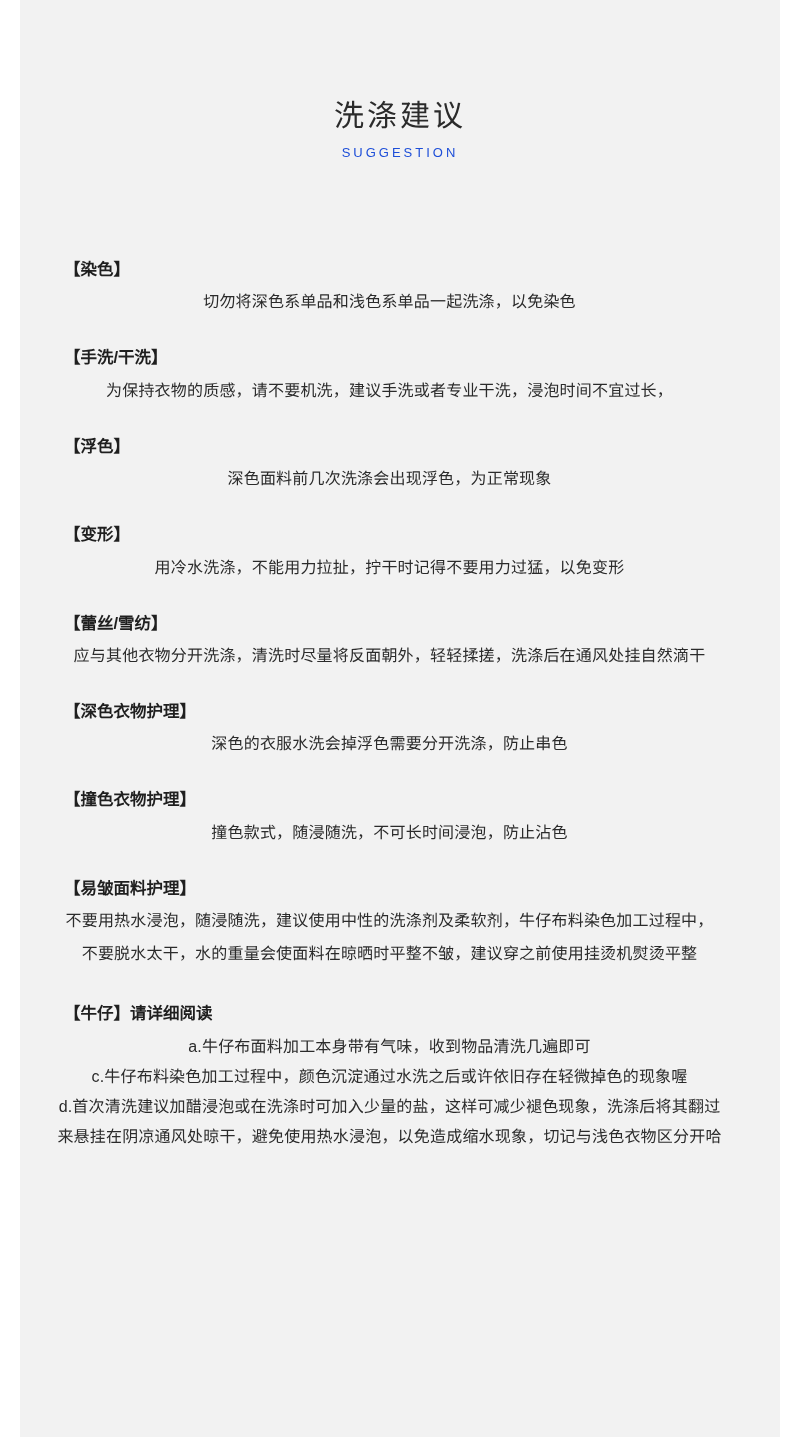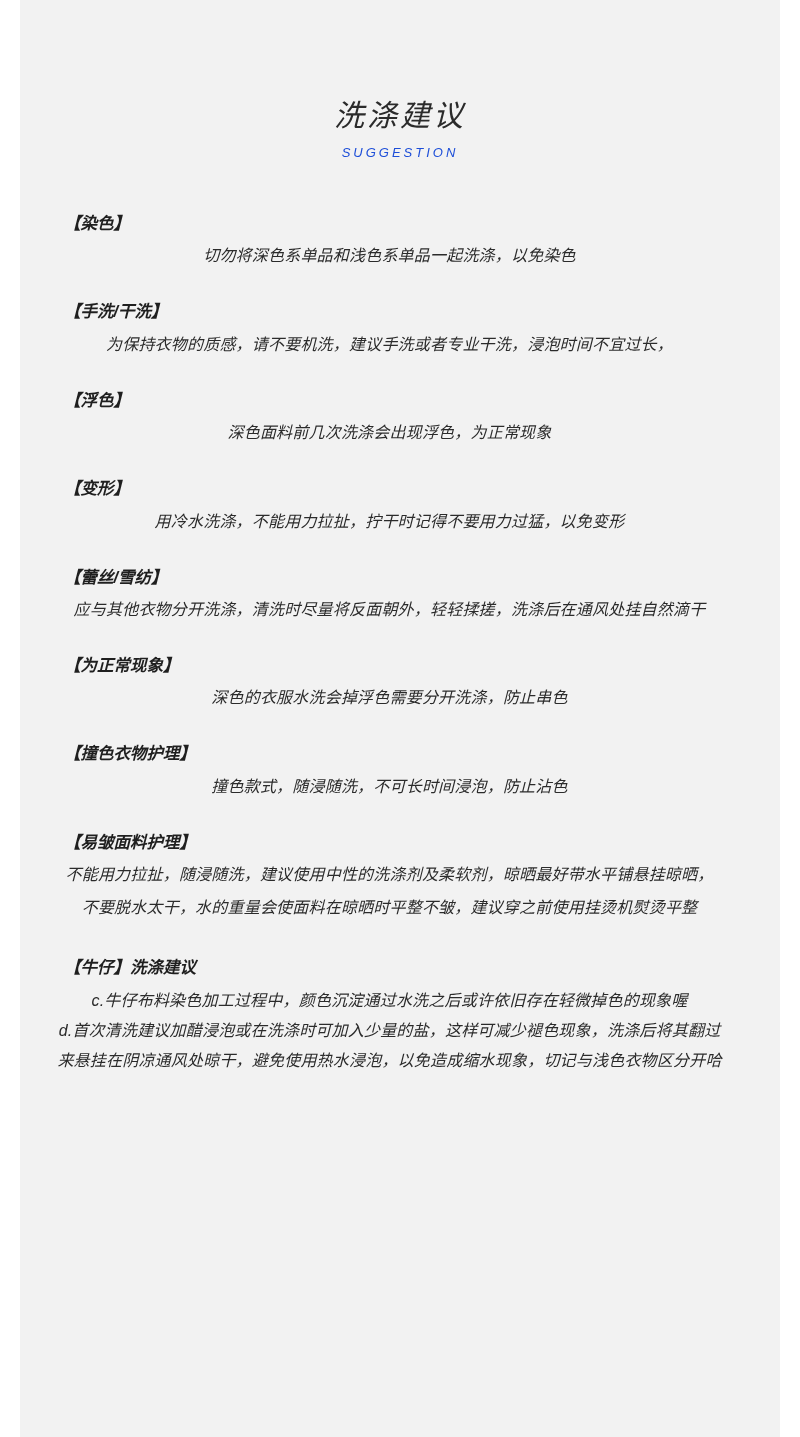--- a/index.html
+++ b/index.html
@@ -11,42 +11,41 @@
     font-family: "Liberation Sans", "DejaVu Sans", sans-serif;
   }
   .page {
     position: relative;
     width: 760px;
     height: 1437px;
     margin: 0 auto;
     background: #f2f2f2;
     box-sizing: border-box;
     overflow: hidden;
-    font-style: italic;
   }
   .header {
     padding-top: 96px;
     text-align: center;
   }
   .header .title {
     font-size: 30px;
     color: #2b2b2b;
     letter-spacing: 3px;
     font-weight: 400;
     line-height: 1.3;
   }
   .header .subtitle {
     margin-top: 10px;
     font-size: 13px;
     color: #1d4ed8;
     letter-spacing: 3px;
     font-weight: 400;
   }
   .content {
-    margin-top: 50px;
+    margin-top: 96px;
     padding: 0 55px 0 34px;
   }
   .section {
     margin-bottom: 28px;
   }
   .section-head {
     font-size: 16.5px;
     color: #1f1f1f;
     font-weight: 700;
     line-height: 1.6;
@@ -110,44 +109,45 @@
     </div>
 
     <div class="section">
       <div class="section-head">【蕾丝/雪纺】</div>
       <div class="section-body">
         <p>应与其他衣物分开洗涤，清洗时尽量将反面朝外，轻轻揉搓，洗涤后在通风处挂自然滴干</p>
       </div>
     </div>
 
     <div class="section">
-      <div class="section-head">【为正常现象】</div>
+      <div class="section-head">【深色衣物护理】</div>
       <div class="section-body">
         <p>深色的衣服水洗会掉浮色需要分开洗涤，防止串色</p>
       </div>
     </div>
 
     <div class="section">
       <div class="section-head">【撞色衣物护理】</div>
       <div class="section-body">
         <p>撞色款式，随浸随洗，不可长时间浸泡，防止沾色</p>
       </div>
     </div>
 
     <div class="section lead-gap">
       <div class="section-head">【易皱面料护理】</div>
       <div class="section-body">
-        <p>不能用力拉扯，随浸随洗，建议使用中性的洗涤剂及柔软剂，晾晒最好带水平铺悬挂晾晒，</p>
+        <p>不要用热水浸泡，随浸随洗，建议使用中性的洗涤剂及柔软剂，牛仔布料染色加工过程中，</p>
         <p>不要脱水太干，水的重量会使面料在晾晒时平整不皱，建议穿之前使用挂烫机熨烫平整</p>
       </div>
     </div>
 
     <div class="section lead-gap">
-      <div class="section-head">【牛仔】洗涤建议</div>
+      <div class="section-head">【牛仔】请详细阅读</div>
       <div class="section-body list">
+        <p>a.牛仔布面料加工本身带有气味，收到物品清洗几遍即可</p>
         <p>c.牛仔布料染色加工过程中，颜色沉淀通过水洗之后或许依旧存在轻微掉色的现象喔</p>
         <p>d.首次清洗建议加醋浸泡或在洗涤时可加入少量的盐，这样可减少褪色现象，洗涤后将其翻过</p>
         <p>来悬挂在阴凉通风处晾干，避免使用热水浸泡，以免造成缩水现象，切记与浅色衣物区分开哈</p>
       </div>
     </div>
 
 
   </div>
 </div>
 

